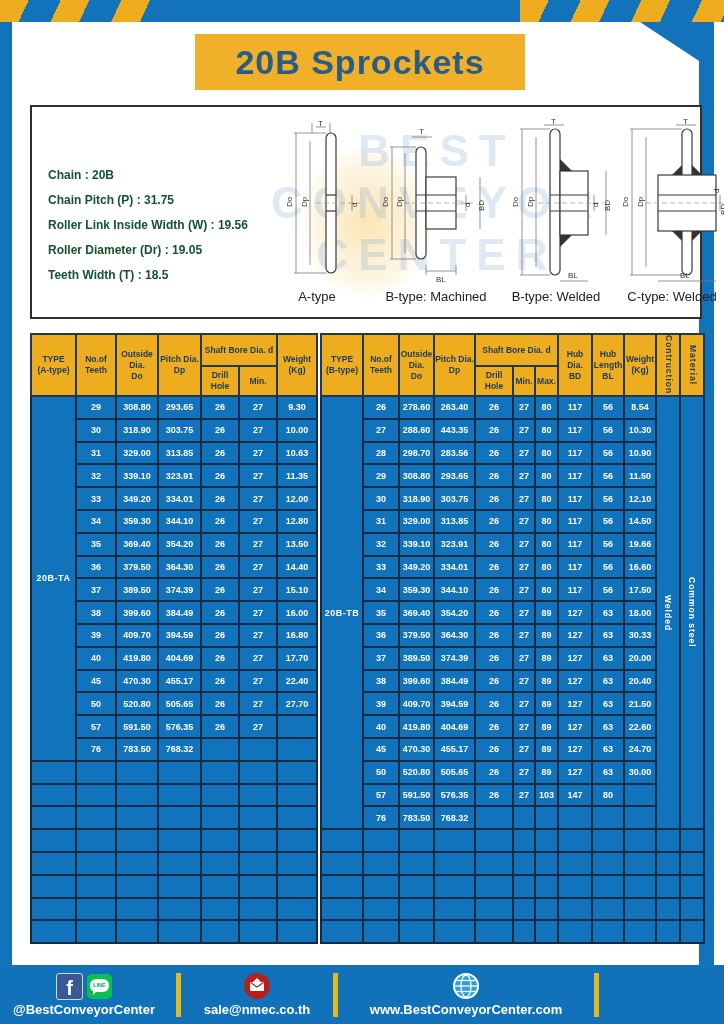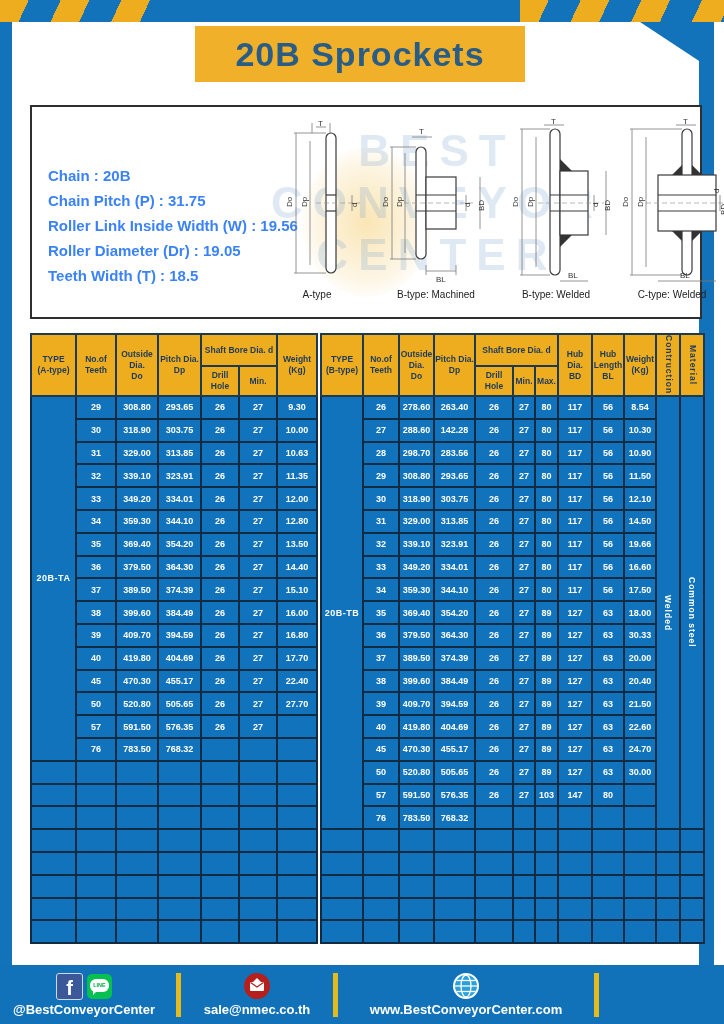--- a/index.html
+++ b/index.html
@@ -11,37 +11,37 @@
   .top-bar{position:absolute;left:0;top:0;width:724px;height:22px;background:#1272ba;}
   .stripes{position:absolute;top:0;height:22px;
     background:repeating-linear-gradient(115deg,#eead1f 0 26px,#1272ba 26px 55px);}
   .stripes.left{left:0;width:150px;}
   .stripes.right{left:520px;width:204px;}
   .frame-left{position:absolute;left:0;top:22px;width:12px;height:943px;background:#1272ba;}
   .frame-right{position:absolute;left:699px;top:22px;width:15px;height:943px;background:#1272ba;}
   .frame-corner{position:absolute;left:640px;top:22px;width:74px;height:40px;background:#1272ba;
     clip-path:polygon(100% 0,100% 100%,82% 100%,0 0);}
   
-  .title-banner{position:absolute;left:195px;top:26px;width:330px;height:56px;background:#f0b02a;
+  .title-banner{position:absolute;left:195px;top:34px;width:330px;height:56px;background:#f0b02a;
     display:flex;align-items:center;justify-content:center;}
   .title-banner span{font-size:34px;font-weight:bold;color:#2a5d85;letter-spacing:1px;}
   
   .diagram-box{position:absolute;left:30px;top:105px;width:668px;height:210px;background:#fff;
     border:2px solid #2f2f2f;}
   .watermark{position:absolute;left:190px;top:18px;width:430px;text-align:center;
     font-weight:bold;font-size:44px;letter-spacing:10px;line-height:52px;
     color:rgba(110,155,200,0.22);pointer-events:none;}
   .wm-blob{position:absolute;left:270px;top:40px;width:130px;height:150px;border-radius:50%;
     background:radial-gradient(ellipse at center,rgba(240,180,40,0.35) 0%,rgba(240,180,40,0.12) 55%,rgba(240,180,40,0) 75%);
     pointer-events:none;}
   .specs{position:absolute;left:16px;top:56px;}
-  .specs div{font-size:15px;font-weight:bold;color:#3b82f6;line-height:25px;white-space:nowrap;}
+  .specs div{font-size:12px;font-weight:bold;color:#14532d;line-height:25px;white-space:nowrap;}
   .fig{position:absolute;top:12px;text-align:center;}
   .fig svg{display:block;}
-  .fig .cap{font-size:10px;color:#222;margin-top:2px;font-weight:normal;}
+  .fig .cap{font-size:13px;color:#222;margin-top:2px;font-weight:normal;}
   .fig-a{left:232px;width:106px;}
   .fig-b1{left:346px;width:116px;}
   .fig-b2{left:466px;width:116px;}
   .fig-c{left:584px;width:112px;}
   .dwg{stroke:#3a3a3a;stroke-width:1.2;fill:#fff;}
   .dim{stroke:#7a7a7a;stroke-width:0.8;fill:none;}
   .cl{stroke:#9a9a9a;stroke-width:0.7;stroke-dasharray:5 3;}
   .weld{fill:#333;stroke:none;}
   .dtxt{fill:#333;font-size:8px;font-family:"Liberation Sans",sans-serif;}
   
@@ -522,21 +522,21 @@
         <td>80</td>
         <td>117</td>
         <td>56</td>
         <td>8.54</td>
         <td class="vert" rowspan="19">Welded</td>
         <td class="vert" rowspan="19">Common steel</td>
       </tr>
       <tr>
         <td>27</td>
         <td>288.60</td>
-        <td>142.28</td>
+        <td>443.35</td>
         <td>26</td>
         <td>27</td>
         <td>80</td>
         <td>117</td>
         <td>56</td>
         <td>10.30</td>
       </tr>
       <tr>
         <td>28</td>
         <td>298.70</td>

